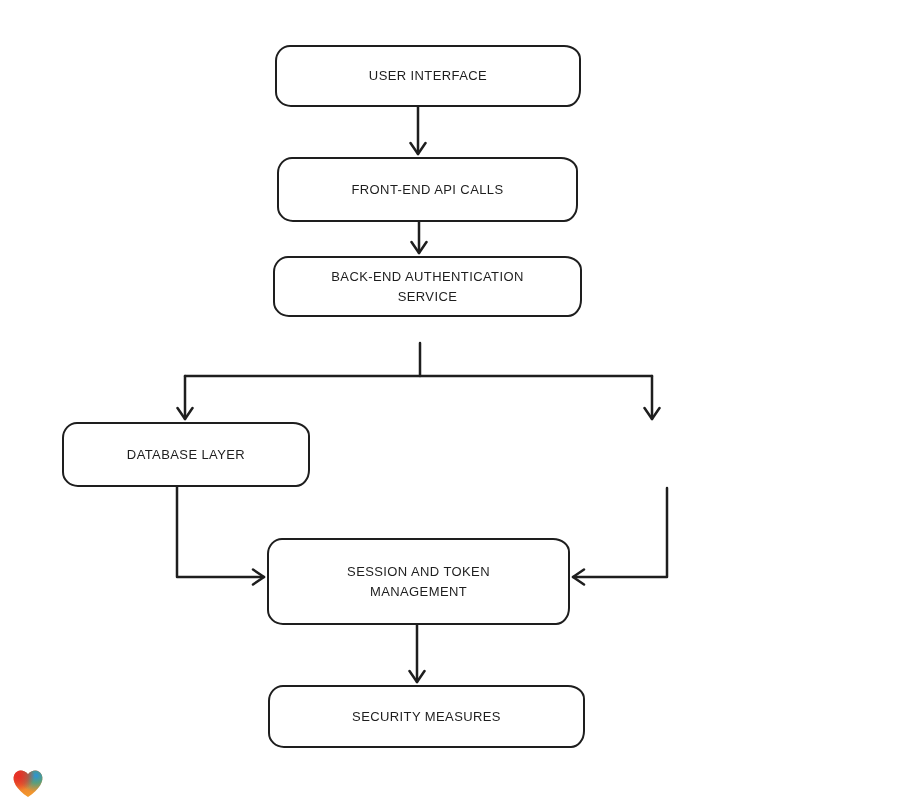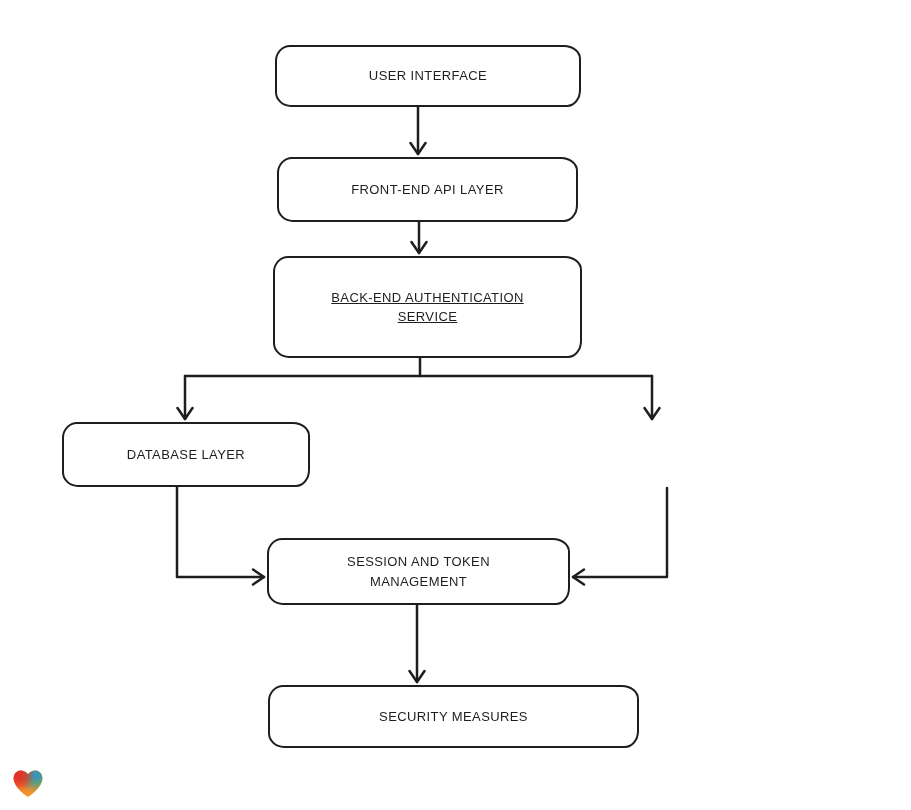--- a/index.html
+++ b/index.html
@@ -40,27 +40,27 @@
     border-radius: 15px 17px 14px 16px / 16px 14px 17px 15px;
     color: var(--stroke-color);
     font-size: 13px;
     letter-spacing: 0.4px;
     line-height: 1.5;
   }
   .node .lbl { display: inline-block; padding: 0 14px; }
   
   .n1 { left: 275px; top: 45px;  width: 306px; height: 62px; }
   .n2 { left: 277px; top: 157px; width: 301px; height: 65px; }
-  .n3 { left: 273px; top: 256px; width: 309px; height: 102px; text-decoration: underline; }
+  .n3 { left: 273px; top: 256px; width: 309px; height: 61px; }
   .n3 .lbl { max-width: 225px; }
   .n4 { left: 62px;  top: 422px; width: 248px; height: 65px; }
   .n5 { left: 452px; top: 422px; width: 306px; height: 66px; }
-  .n6 { left: 267px; top: 538px; width: 303px; height: 67px; }
+  .n6 { left: 267px; top: 538px; width: 303px; height: 87px; }
   .n6 .lbl { max-width: 190px; }
-  .n7 { left: 268px; top: 685px; width: 371px; height: 63px; text-align: center; }
+  .n7 { left: 268px; top: 685px; width: 317px; height: 63px; text-align: center; }
   .logo {
     position: absolute;
     left: 10px; top: 765px;
     width: 36px; height: 36px;
     z-index: 3;
     cursor: pointer;
   }
 </style>
 </head>
 <body>
@@ -82,21 +82,21 @@
     <path d="M177,487 L177,577 L264,577" marker-end="url(#ah)"></path>
     <path d="M667,488 L667,577 L573,577" marker-end="url(#ah)"></path>
     <path d="M417,605 L417,682" marker-end="url(#ah)"></path>
   </svg>
 
   <div class="node n1">
     <span class="lbl">USER INTERFACE</span>
   </div>
 
   <div class="node n2">
-    <span class="lbl">FRONT-END API LAYER</span>
+    <span class="lbl">FRONT-END API CALLS</span>
   </div>
 
   <div class="node n3">
     <span class="lbl">BACK-END AUTHENTICATION SERVICE</span>
   </div>
 
   <div class="node n4">
     <span class="lbl">DATABASE LAYER</span>
   </div>
 

